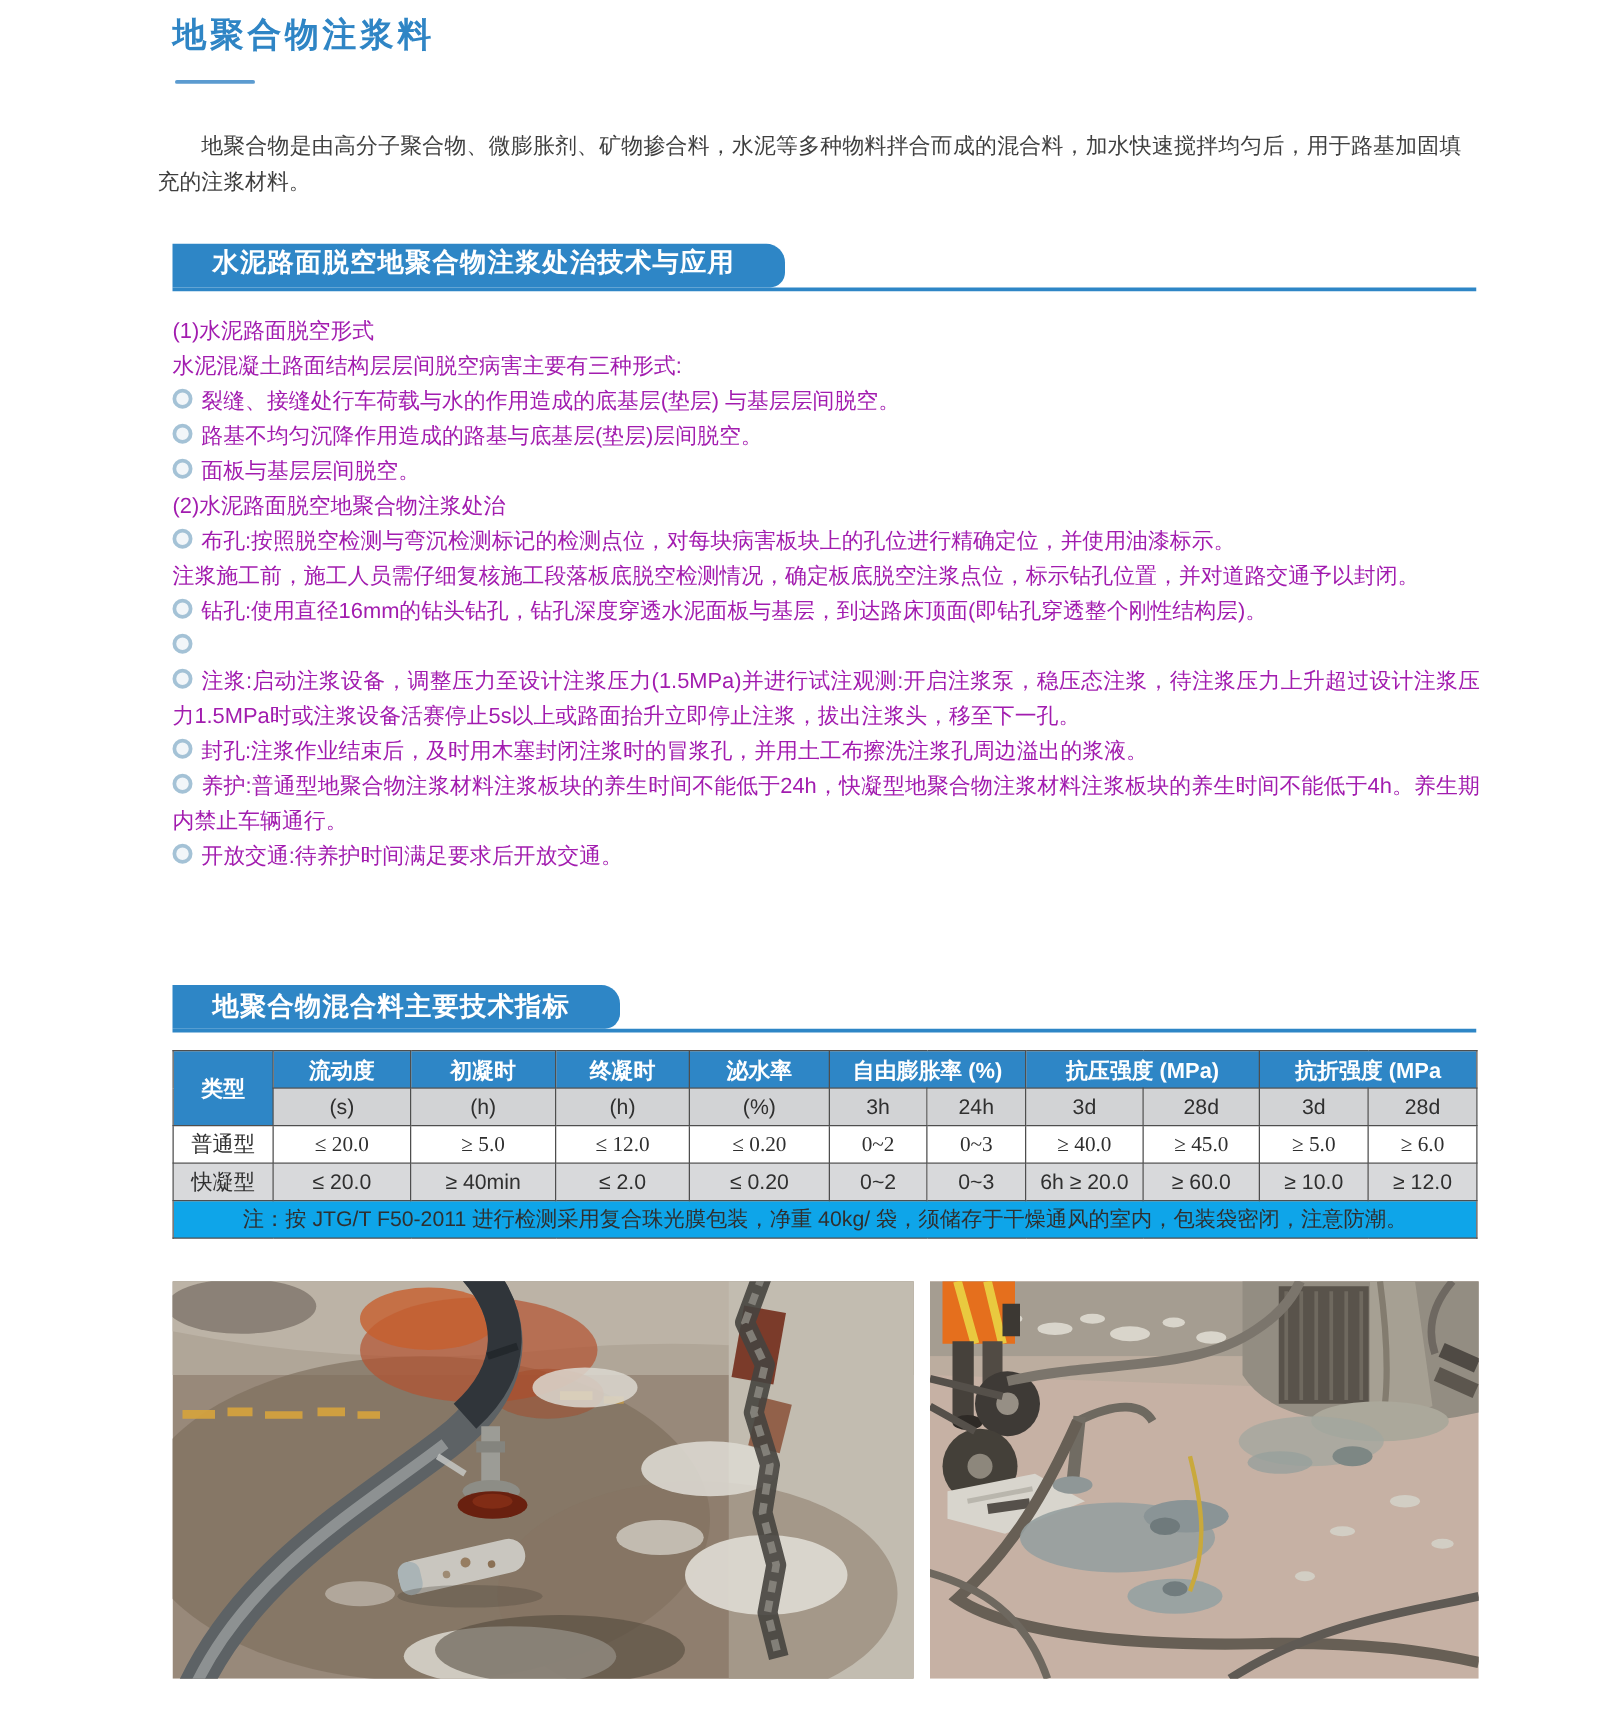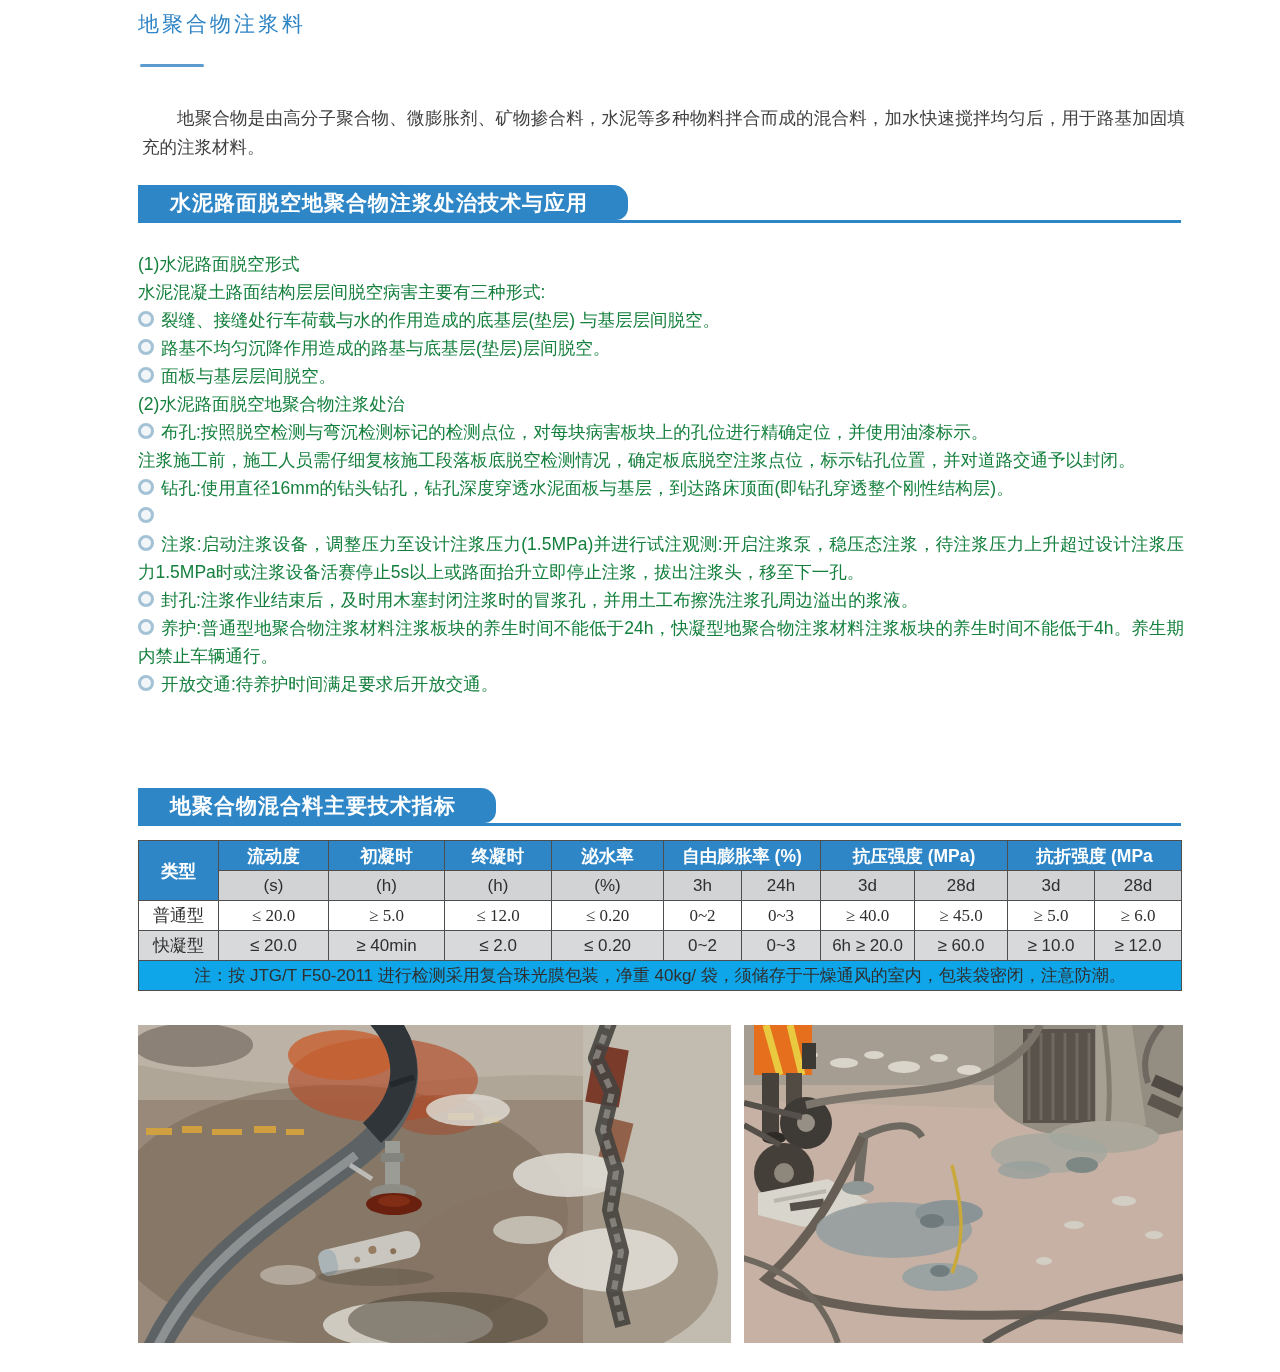--- a/index.html
+++ b/index.html
@@ -1,36 +1,36 @@
 <!DOCTYPE html>
 <html><head>
 <meta charset="utf-8">
 <style>
   html,body{margin:0;padding:0;background:#ffffff;}
   body{width:1280px;height:1372px;position:relative;font-family:"Liberation Sans","DejaVu Sans",sans-serif;color:#3c3c3c;overflow:hidden;}
   .abs{position:absolute;}
 
   
-  .page-title{left:138px;top:10px;font-size:21px;font-weight:normal;color:#2f85c5;letter-spacing:3px;margin:0;}
+  .page-title{left:138px;top:10px;font-size:27px;font-weight:bold;color:#2f85c5;letter-spacing:3px;margin:0;}
   .title-underline{left:140px;top:64px;width:64px;height:3px;background:#5b9bd0;border-radius:2px;}
 
   
-  .intro{left:142px;top:104px;width:1043px;font-size:17.5px;line-height:29px;text-indent:2em;color:#3f3f3f;margin:0;text-align:justify;}
+  .intro{left:126px;top:104px;width:1043px;font-size:17.5px;line-height:29px;text-indent:2em;color:#3f3f3f;margin:0;text-align:justify;font-family:Liberation Mono, monospace;}
 
   
   .banner-row{left:138px;width:1043px;height:35px;border-bottom:3px solid #2e86c6;}
-  .banner-row.first{top:185px;}
+  .banner-row.first{top:195px;font-family:Liberation Mono, monospace;}
   .banner-row.second{top:788px;}
   .banner{display:inline-block;height:35px;line-height:35px;background:#2e86c6;color:#ffffff;
           font-size:21px;font-weight:bold;letter-spacing:1px;padding:0 40px 0 32px;
           border-radius:0 15px 12px 0;}
 
   
   .body-block{left:138px;top:250px;width:1046px;}
-  .body-block p{margin:0;font-size:17.5px;line-height:28px;color:#15803d;text-align:justify;}
+  .body-block p{margin:0;font-size:17.5px;line-height:28px;color:#a21caf;text-align:justify;}
   .ring{display:inline-block;width:10px;height:10px;border:3px solid #a4c2d6;border-radius:50%;
         margin-right:7px;vertical-align:-1px;background:#f2f6f9;}
 
   
   table.specs{left:138px;top:840px;width:1043px;border-collapse:collapse;table-layout:fixed;
               font-size:17px;color:#2f2f2f;padding-left:32px;}
   table.specs th,table.specs td{border:1.5px solid #4e4e4e;text-align:center;padding:2px 2px;height:25px;overflow:hidden;white-space:nowrap;}
   .hblue{background:#2e86c6;color:#ffffff;font-weight:bold;font-size:17.5px;}
   .hgray{background:#d2d3d5;font-weight:normal;}
   .row-a td{background:#ffffff;font-family:Liberation Serif, serif;}

